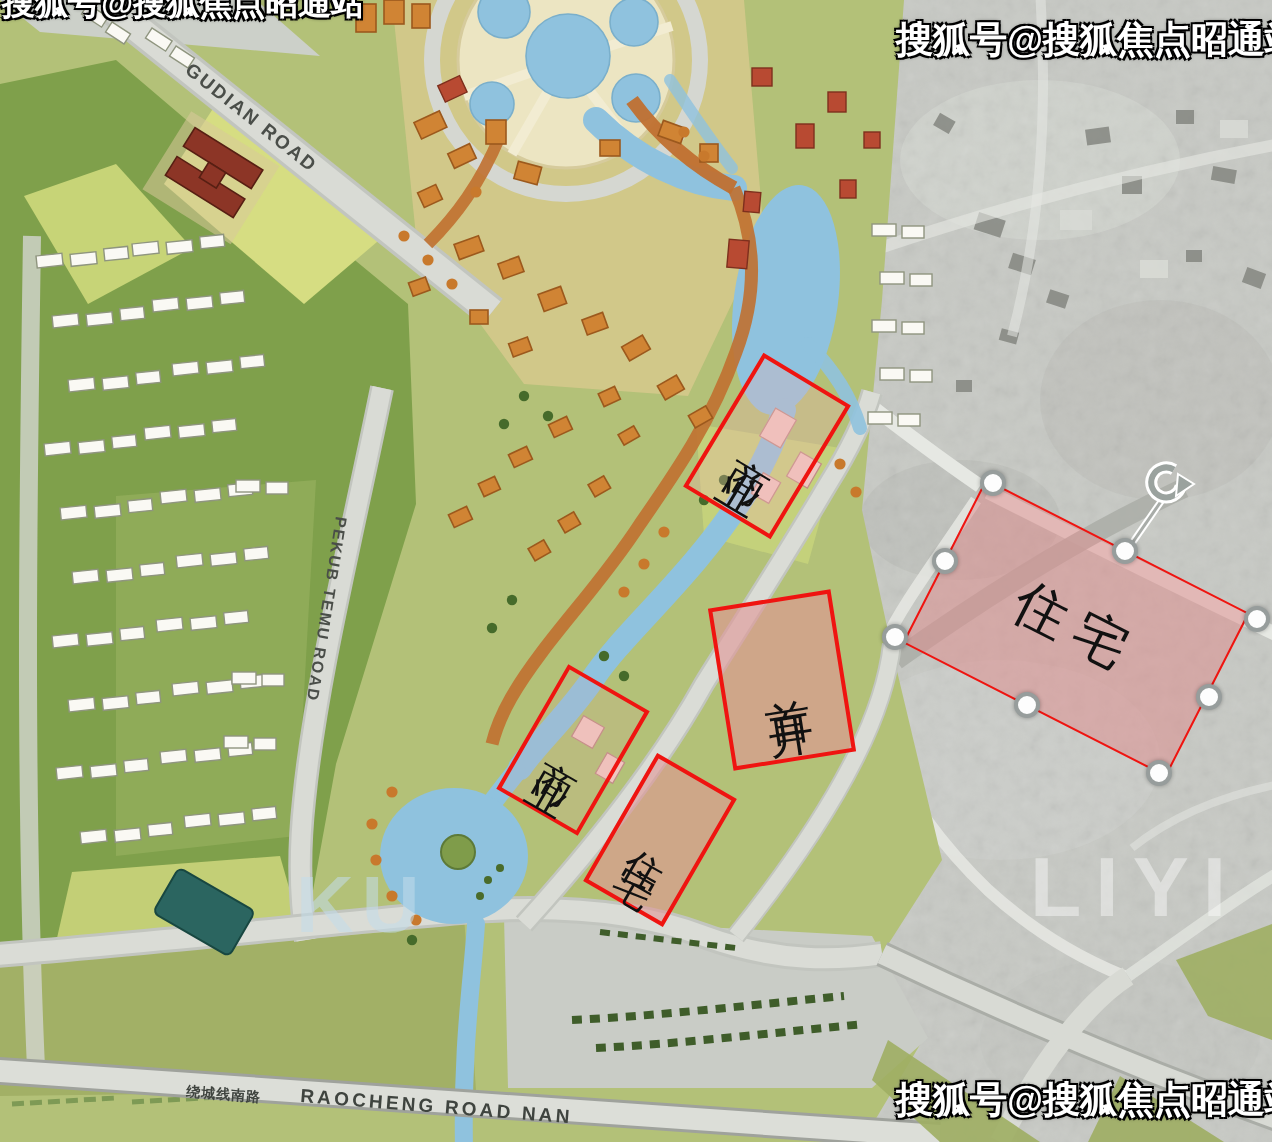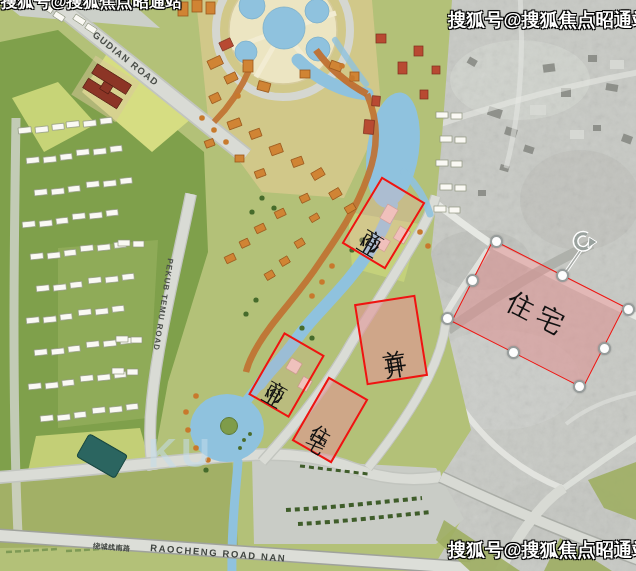--- a/index.html
+++ b/index.html
@@ -310,20 +310,21 @@
 
   <g fill="#4a4e49" font-family="Liberation Sans, sans-serif" font-weight="bold">
     <text transform="translate(92,36) rotate(38.5)" font-size="9.5" letter-spacing="1.2">GUDIAN ROAD</text>
     <text transform="translate(168,258) rotate(99)" font-size="8" letter-spacing="1">PEKUB TEMU ROAD</text>
     <text transform="translate(93,548) rotate(4.5)" font-size="7" letter-spacing="0.5" fill="#3f443f">绕城线南路</text>
     <text transform="translate(150,551) rotate(4.5)" font-size="9.5" letter-spacing="1.6" fill="#3f443f">RAOCHENG ROAD NAN</text>
   </g>
 </svg>
 
 <div class="faint a">KU</div>
+<div class="faint b">LIYI</div>
 
 <div class="zone z1">
   <span class="zl">商业</span>
 </div>
 <div class="zone z2">
   <span class="zl">首开</span>
 </div>
 <div class="zone z3">
   <span class="zl">住宅</span>
 </div>

